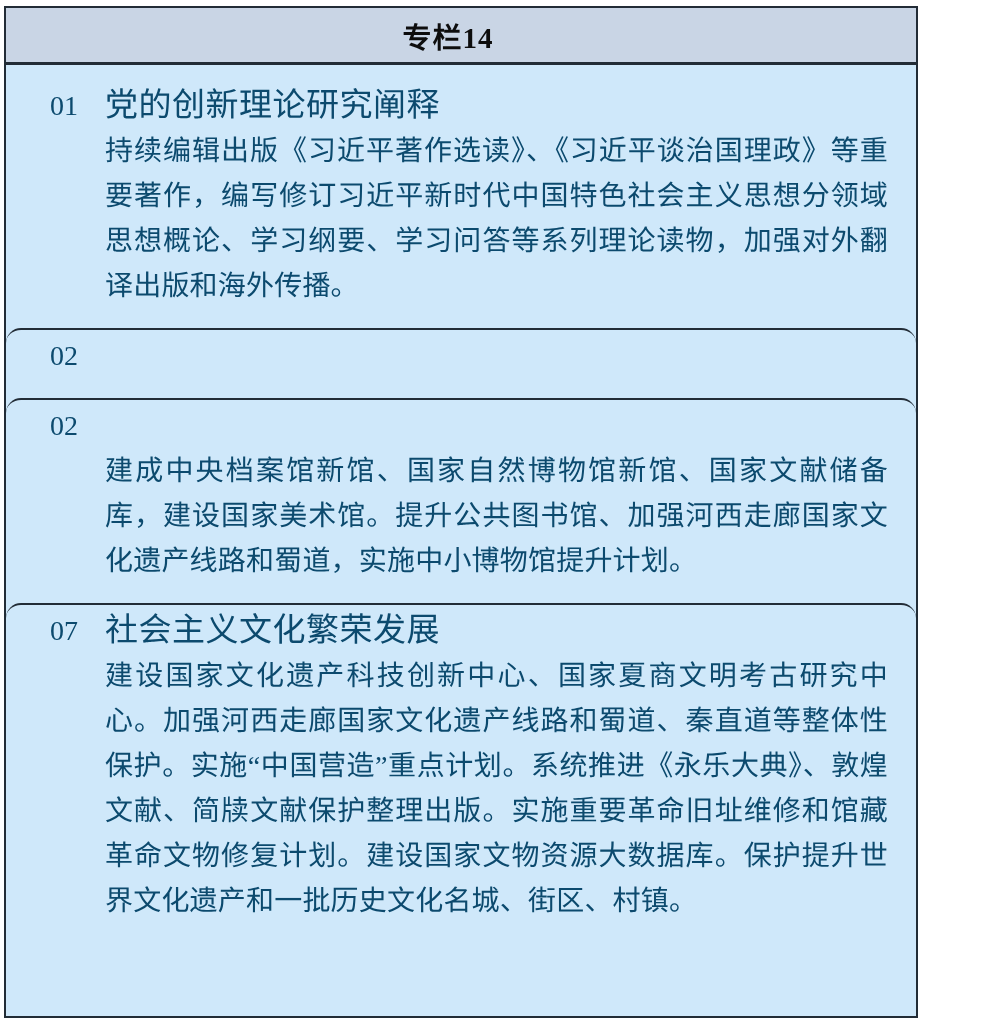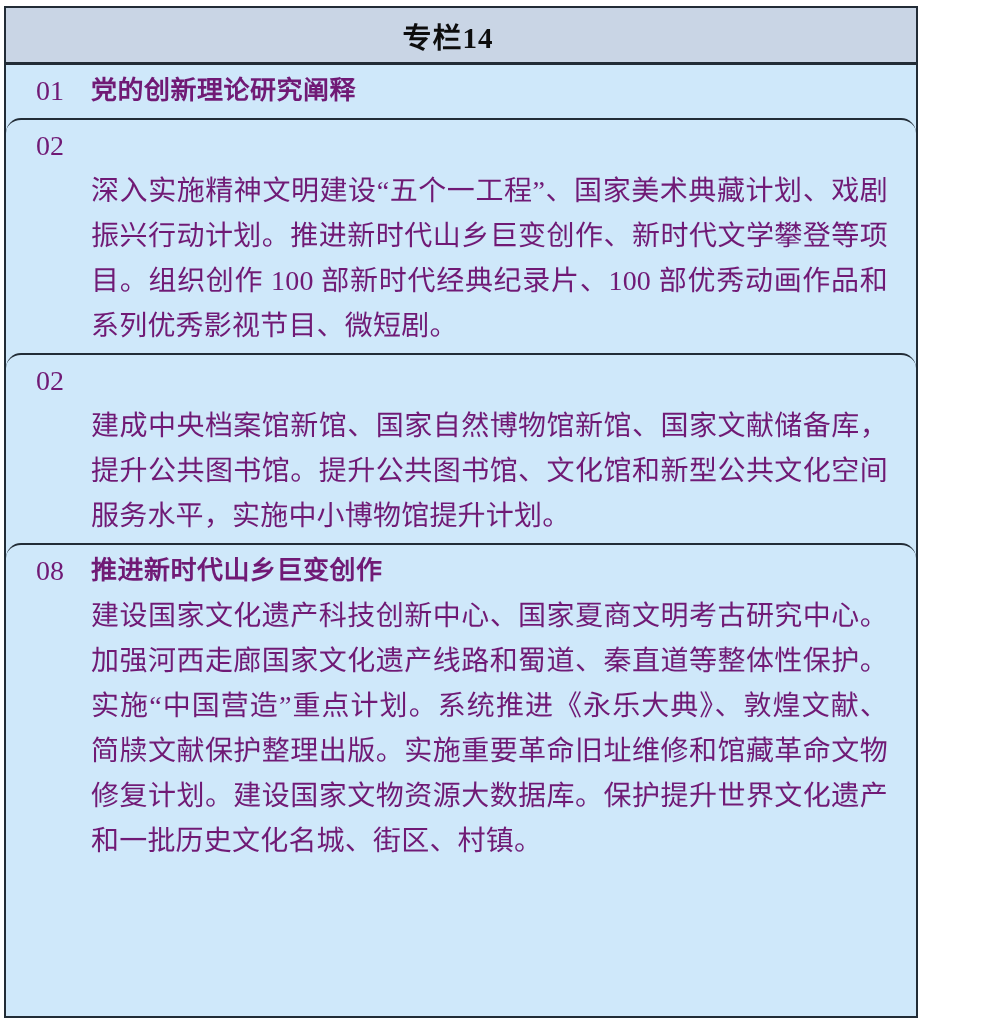--- a/index.html
+++ b/index.html
@@ -41,43 +41,44 @@
   }
   .panel-header .title-prefix {
     margin-right: 26px;
   }
   .sections {
     flex: 1 1 auto;
     display: flex;
     flex-direction: column;
   }
   .section {
-    padding: 3px 28px 5px 30px;
+    padding: 3px 28px 5px 44px;
     display: grid;
     grid-template-columns: 55px 1fr;
     grid-template-areas:
       "num heading"
       ".   body";
-    color: #701a75;
+    color: #0c4a6e;
+    margin-top: 15px;
   }
   .section + .section {
     border-top: 2px solid #222c36;
     border-radius: 15px;
   }
   .section-num {
     grid-area: num;
     font-size: 28px;
     line-height: 45px;
     font-family: "Liberation Serif", "DejaVu Serif", serif;
   }
   .section-heading {
     grid-area: heading;
-    font-size: 26px;
+    font-size: 33px;
     line-height: 45px;
-    font-weight: bold;
+    font-weight: normal;
     letter-spacing: 0.5px;
   }
   .section-body {
     grid-area: body;
     font-size: 28px;
     line-height: 45px;
     text-align: justify;
     text-justify: inter-character;
     letter-spacing: 0.2px;
   }
@@ -90,33 +91,33 @@
 
     <div class="panel-header">
       <span class="title-prefix">专栏14</span>
     </div>
 
     <div class="sections">
 
       <div class="section">
         <div class="section-num">01</div>
         <div class="section-heading">党的创新理论研究阐释</div>
+        <div class="section-body">持续编辑出版《习近平著作选读》、《习近平谈治国理政》等重要著作，编写修订习近平新时代中国特色社会主义思想分领域思想概论、学习纲要、学习问答等系列理论读物，加强对外翻译出版和海外传播。</div>
       </div>
 
       <div class="section">
         <div class="section-num">02</div>
-        <div class="section-body">深入实施精神文明建设“五个一工程”、国家美术典藏计划、戏剧振兴行动计划。推进新时代山乡巨变创作、新时代文学攀登等项目。组织创作 100 部新时代经典纪录片、100 部优秀动画作品和系列优秀影视节目、微短剧。</div>
       </div>
 
       <div class="section">
         <div class="section-num">02</div>
-        <div class="section-body">建成中央档案馆新馆、国家自然博物馆新馆、国家文献储备库，提升公共图书馆。提升公共图书馆、文化馆和新型公共文化空间服务水平，实施中小博物馆提升计划。</div>
+        <div class="section-body">建成中央档案馆新馆、国家自然博物馆新馆、国家文献储备库，建设国家美术馆。提升公共图书馆、加强河西走廊国家文化遗产线路和蜀道，实施中小博物馆提升计划。</div>
       </div>
 
       <div class="section">
-        <div class="section-num">08</div>
-        <div class="section-heading">推进新时代山乡巨变创作</div>
+        <div class="section-num">07</div>
+        <div class="section-heading">社会主义文化繁荣发展</div>
         <div class="section-body">建设国家文化遗产科技创新中心、国家夏商文明考古研究中心。加强河西走廊国家文化遗产线路和蜀道、秦直道等整体性保护。实施“中国营造”重点计划。系统推进《永乐大典》、敦煌文献、简牍文献保护整理出版。实施重要革命旧址维修和馆藏革命文物修复计划。建设国家文物资源大数据库。保护提升世界文化遗产和一批历史文化名城、街区、村镇。</div>
       </div>
 
     </div>
   </div>
 </div>
 
 </body></html>

